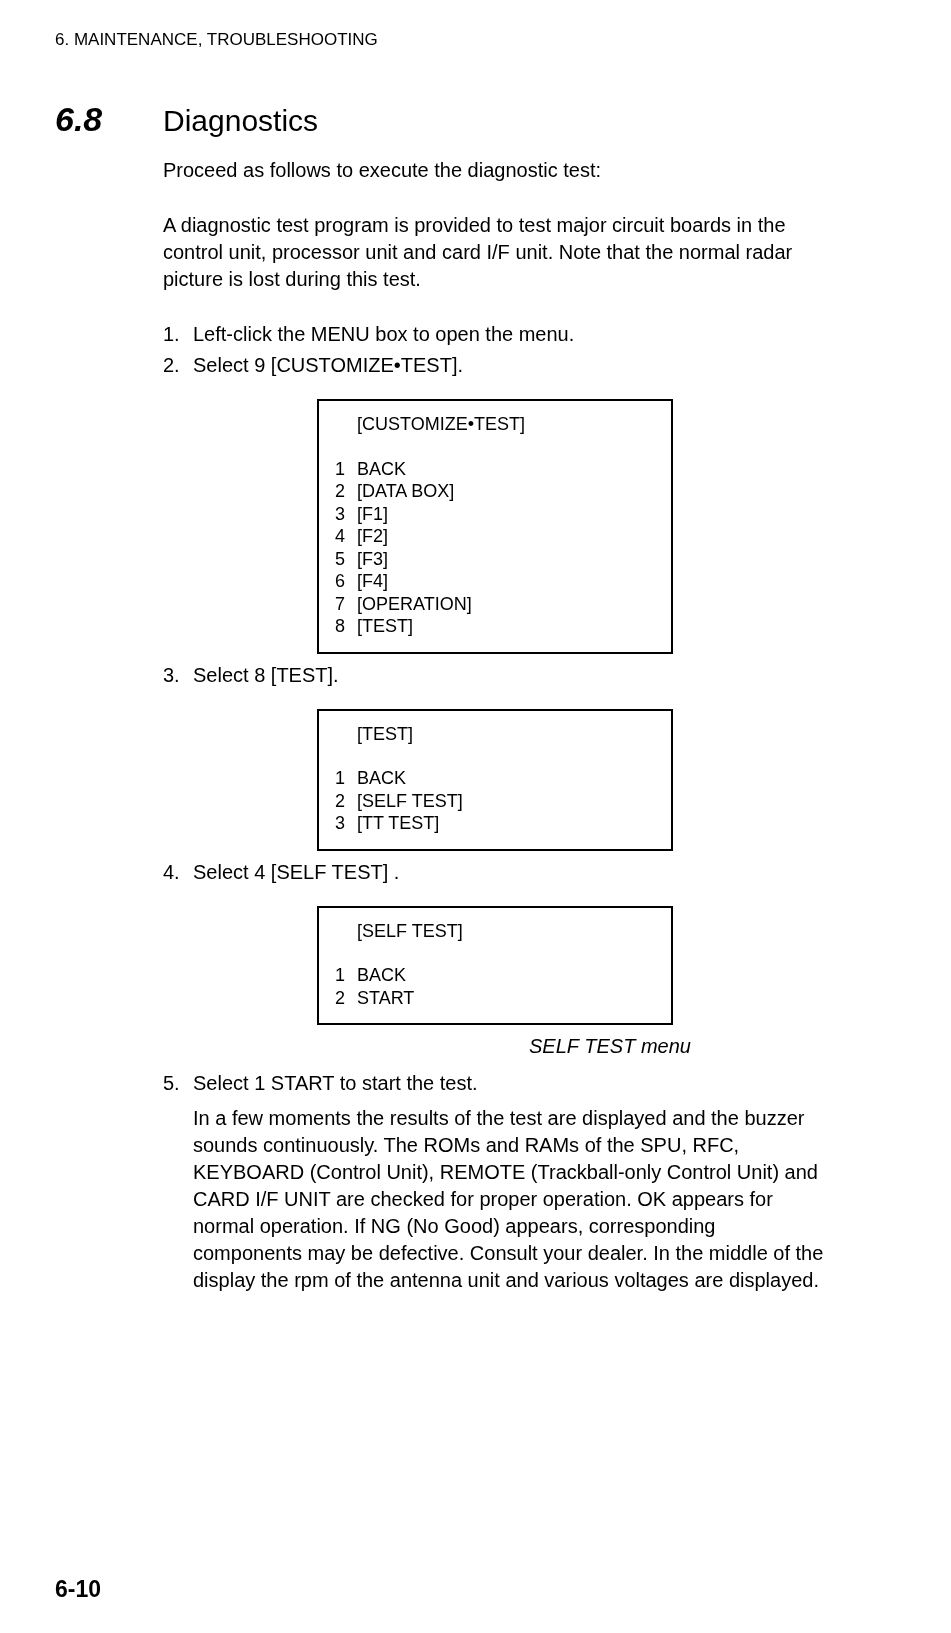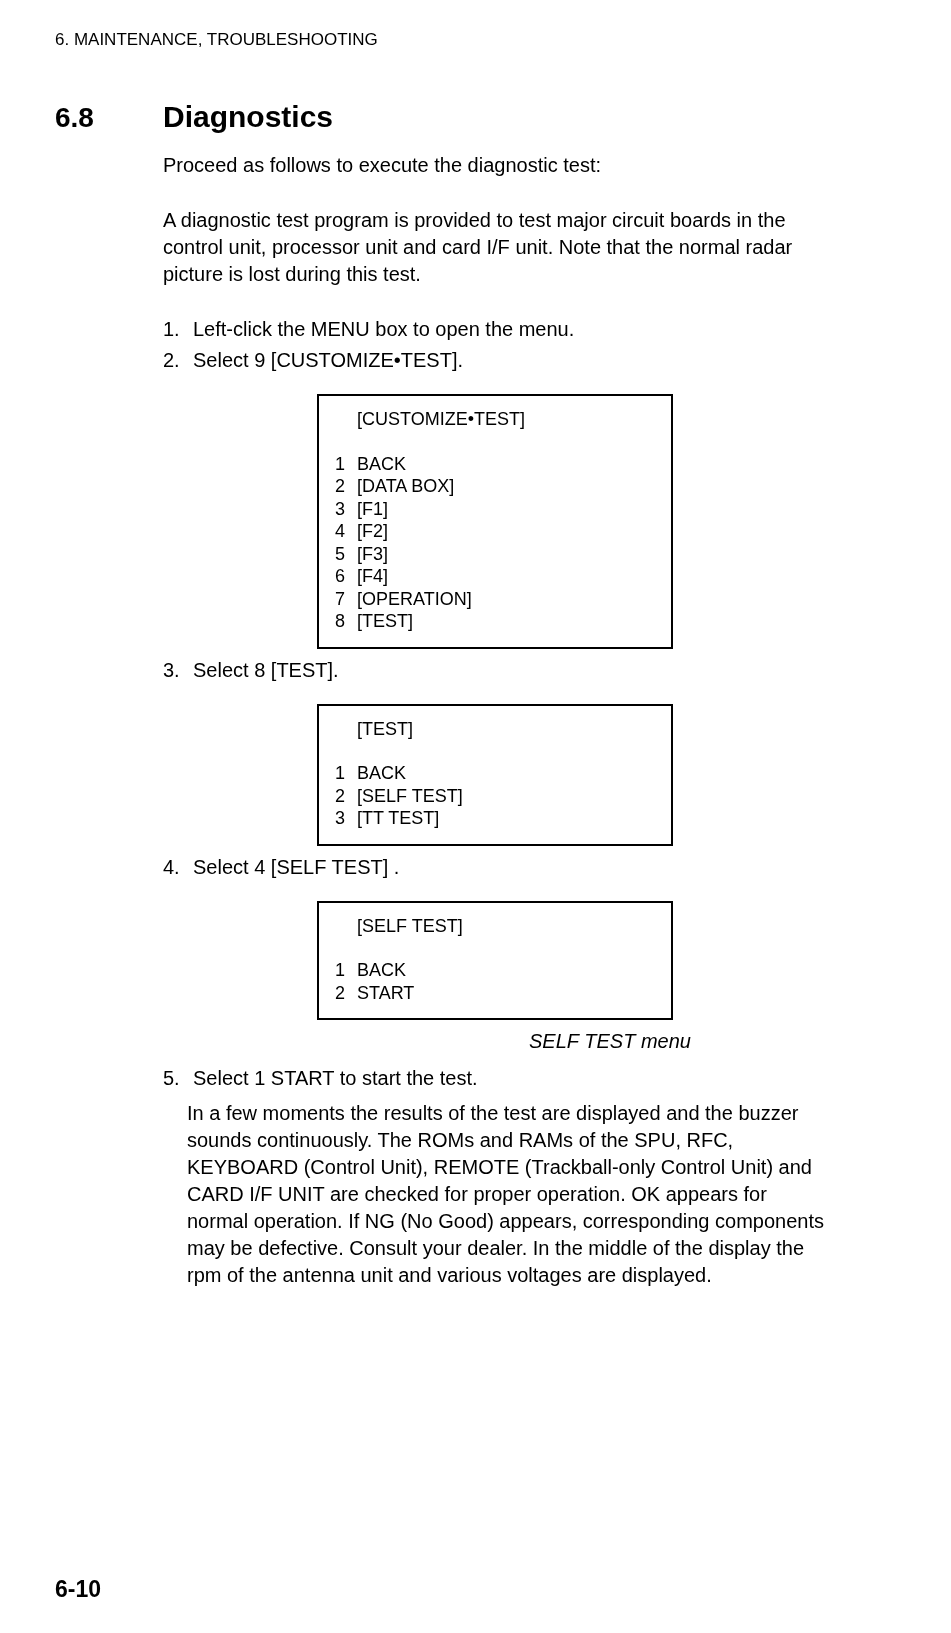--- a/index.html
+++ b/index.html
@@ -20,28 +20,29 @@
   .header {
     font-size: 17px;
     margin-bottom: 50px;
   }
   .sec-row {
     display: flex;
     align-items: baseline;
     margin-bottom: 18px;
   }
   .sec-num {
-    font-size: 28px;
+    font-size: 34px;
     font-weight: bold;
     width: 108px;
     flex-shrink: 0;
+    font-style: italic;
   }
   .sec-title {
     font-size: 30px;
-    font-weight: bold;
+    font-weight: normal;
   }
   .body-block {
     margin-left: 108px;
     font-size: 20px;
     line-height: 1.35;
   }
   .para {
     margin-bottom: 28px;
   }
   .ol-item {
@@ -82,21 +83,21 @@
   }
   .menu-caption.left {
     text-align: center;
     margin-left: 230px;
   }
   .step-block {
     margin-top: 4px;
     margin-bottom: 4px;
   }
   .result-para {
-    margin-left: 24px;
+    margin-left: 30px;
     margin-top: 8px;
   }
   .page-num {
     position: absolute;
     bottom: 30px;
     left: 55px;
     font-size: 23px;
     font-weight: bold;
   }
   .spaced-list {

